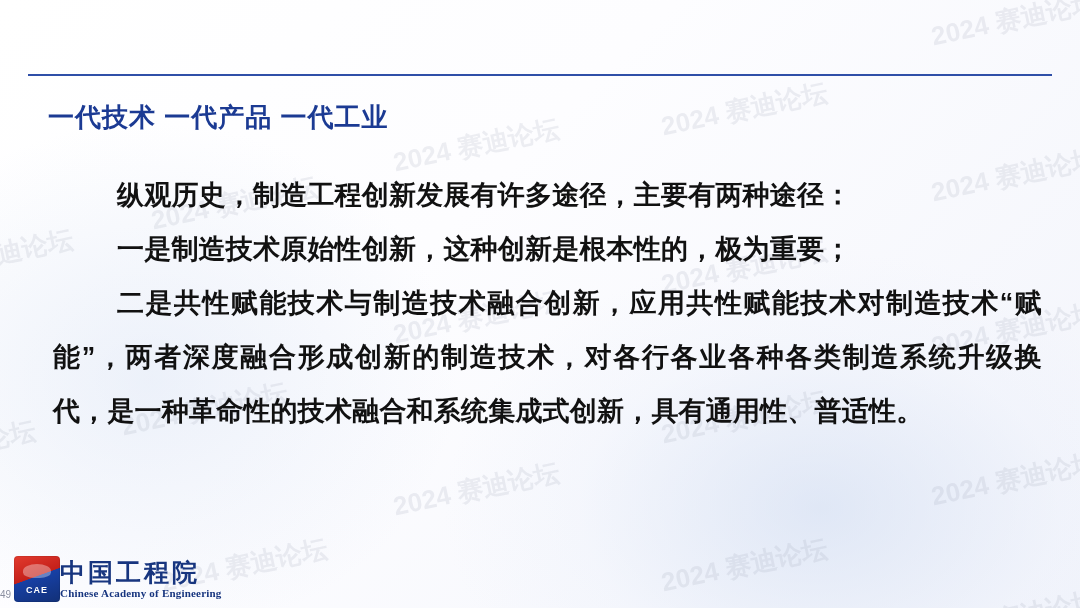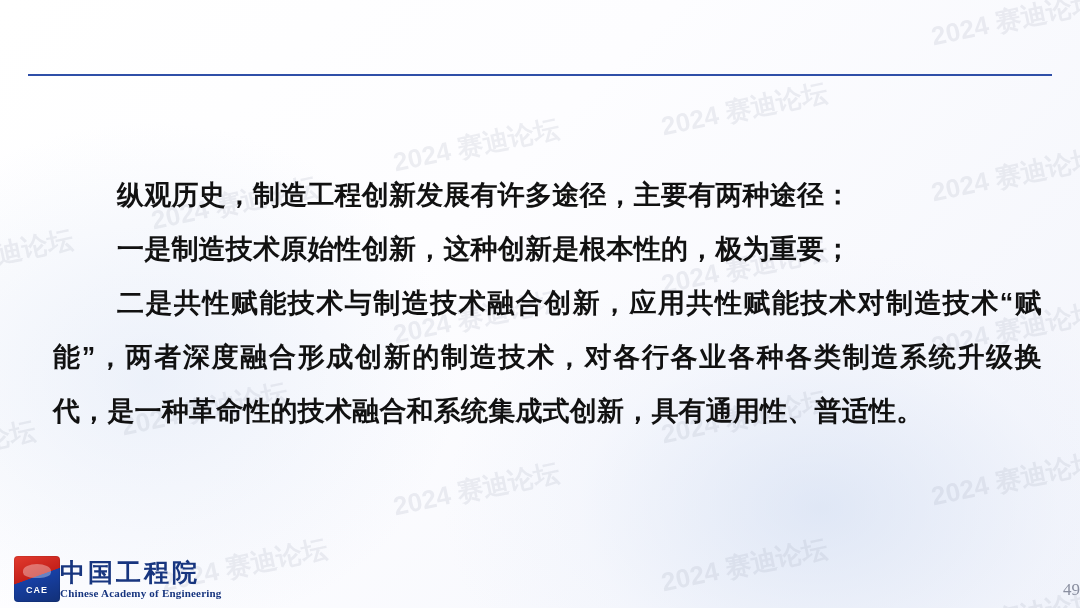--- a/index.html
+++ b/index.html
@@ -154,24 +154,23 @@
     font-weight: bold;
     color: #17357f;
     letter-spacing: 0.2px;
     font-family: Liberation Serif, serif;
   }
   .page-number {
     position: absolute;
     left: 0;
     right: 0;
     bottom: 8px;
-    text-align: right;
-    font-size: 17px;
+    text-align: left;
+    font-size: 10px;
     color: #8a8fa0;
-    font-family: Liberation Serif, serif;
   }
 </style>
 </head>
 <body>
 
 <div class="slide">
 
   <div class="bg-tint"></div>
   <div class="bg-tint2"></div>
 
@@ -189,20 +188,21 @@
       <div class="wm" style="left: 660px; top: 400px;">2024 赛迪论坛</div>
       <div class="wm" style="left: 930px; top: 462px;">2024 赛迪论坛</div>
       <div class="wm" style="left: -16px; top: 418px;">论坛</div>
       <div class="wm" style="left: 392px; top: 472px;">2024 赛迪论坛</div>
       <div class="wm" style="left: 160px; top: 548px;">2024 赛迪论坛</div>
       <div class="wm" style="left: 660px; top: 548px;">2024 赛迪论坛</div>
       <div class="wm" style="left: 930px; top: 600px;">2024 赛迪论坛</div>
     </div>
 
   <div class="title-rule"></div>
+  <div class="subtitle">一代技术 一代产品 一代工业</div>
 
   <div class="body-text">
     <p class="para indent">纵观历史，制造工程创新发展有许多途径，主要有两种途径：</p>
     <p class="para indent">一是制造技术原始性创新，这种创新是根本性的，极为重要；</p>
     <p class="para indent">二是共性赋能技术与制造技术融合创新，应用共性赋能技术对制造技术“赋能”，两者深度融合形成创新的制造技术，对各行各业各种各类制造系统升级换代，是一种革命性的技术融合和系统集成式创新，具有通用性、普适性。</p>
   </div>
 
   <div class="footer-logo">
     <div class="logo-mark"></div>
     <div>

